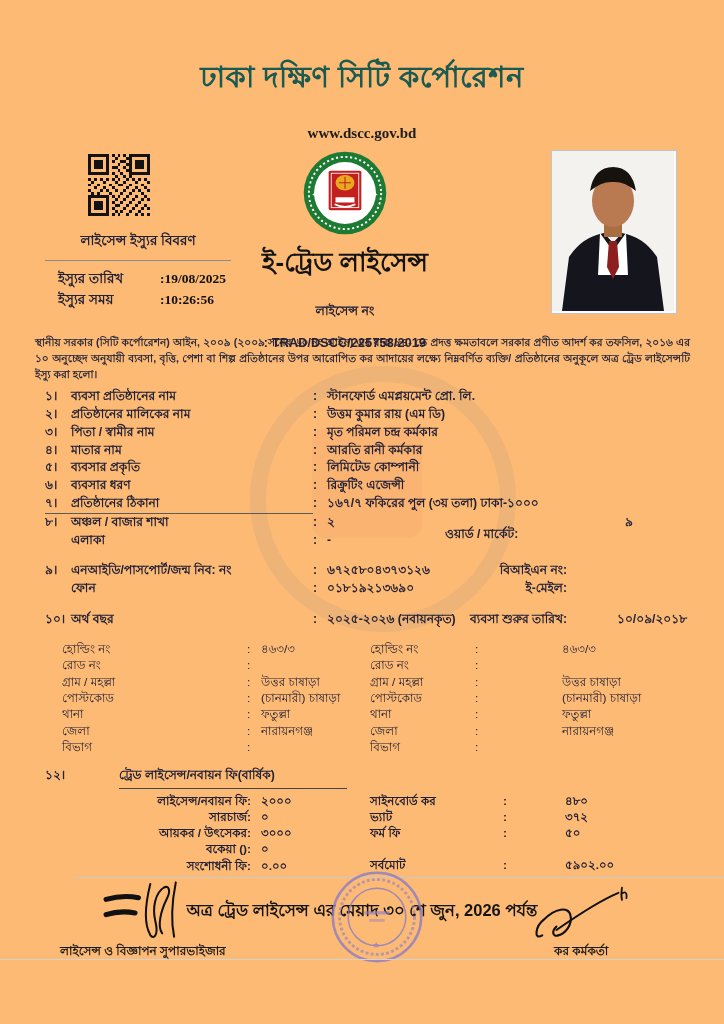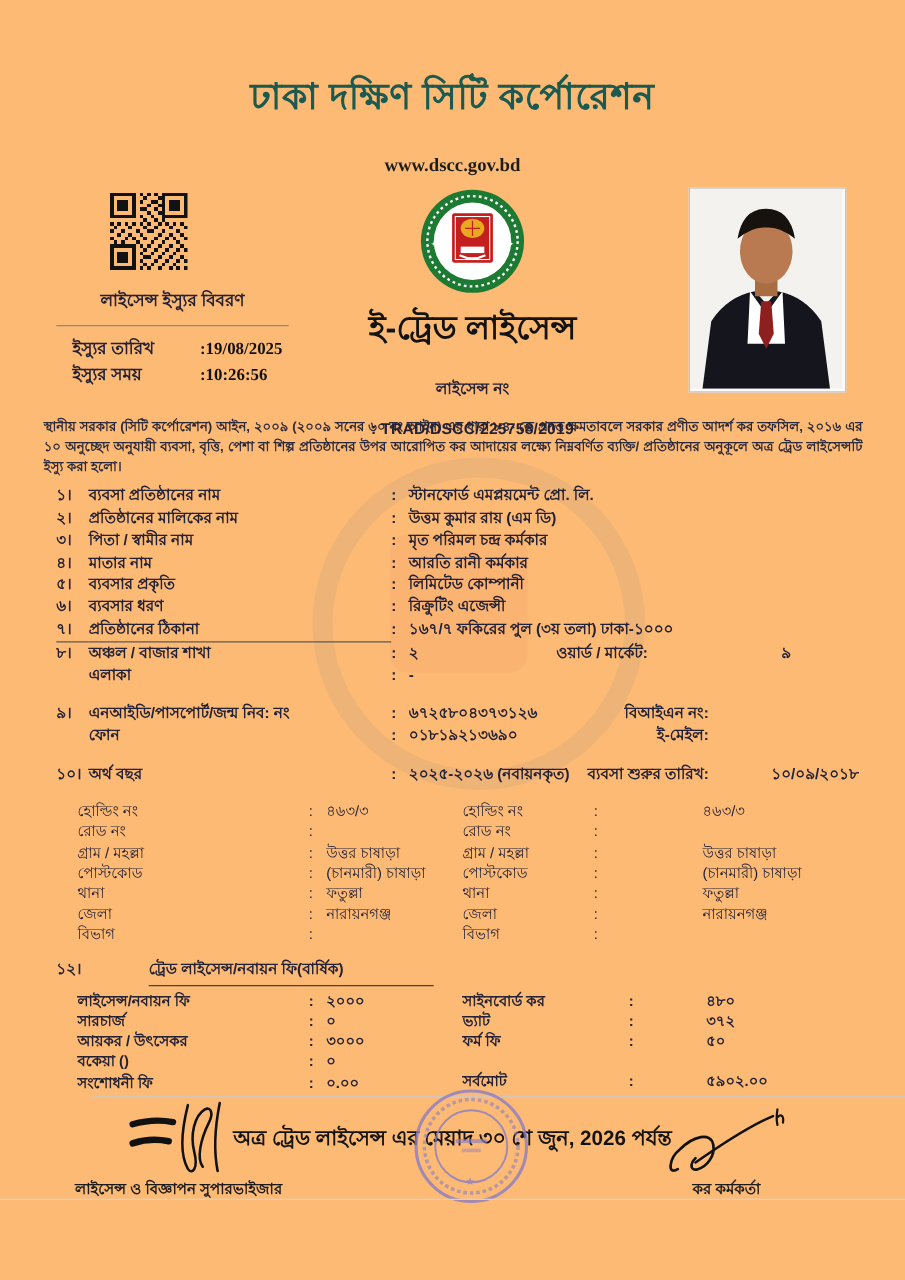--- a/index.html
+++ b/index.html
@@ -15,21 +15,21 @@
 
   
   .top-section { position:relative; height:172px; margin-top:8px; }
   .qr { position:absolute; left:88px; top:4px; width:62px; height:62px; }
   .issue-heading { position:absolute; left:45px; top:80px; width:186px; text-align:center; font-size:13.5px; font-weight:800; padding-bottom:7px; border-bottom:1px solid #8a8a8a; }
   .issue-rows { position:absolute; left:58px; top:118px; font-size:13.5px; font-weight:800; line-height:21px; }
   .issue-row { display:flex;gap:14px; }
   .issue-row .ilbl { width:88px; }
   .issue-row .ival { font-family:"Liberation Serif","DejaVu Serif",serif; font-weight:600; color:#111; }
 
-  .center-block { position:absolute; left:248px; width:260px; top:0; text-align:center; }
+  .center-block { position:absolute; left:215px; width:260px; top:0; text-align:center; }
   .logo { width:86px; height:86px; margin:0 auto; display:block; }
   .etrade-title { margin-top:6px; font-size:26px; font-weight:800; color:#131313; }
   .license-no { margin-top:16px; display:flex; justify-content:center; gap:14px; font-size:12.5px; font-weight:800;flex-direction:column; }
   .license-no .lnval { letter-spacing:.2px; }
 
   .photo-frame { position:absolute; right:47px; top:0; width:124px; height:162px; border:1px solid #c3c3c3; background:#fbfbfb; }
 
   
   .watermark { position:absolute; left:250px; top:366px; width:234px; height:234px; border-radius:50%;
     border:16px solid rgba(25,95,165,0.065); pointer-events:none; }
@@ -40,21 +40,21 @@
   .legal { margin:12px 34px 0 35px; font-size:10.6px; line-height:1.52; text-align:justify; color:#2b2a3d; font-weight:600; }
 
   
   .fields { margin:6px 28px 0 45px; position:relative; }
   .frow { position:relative; display:flex; font-size:12.2px; font-weight:700; line-height:17.8px; }
   .fno    { flex:0 0 26px; }
   .flabel { flex:0 0 242px; }
   .fcolon { flex:0 0 14px; }
   .fvalue { white-space:nowrap; }
   .frow.underlined .fno, .frow.underlined .flabel { border-bottom:1.2px solid #5a5a5a; }
-  .ward-label { position:absolute; left:400px; top:0; }
+  .ward-label { position:absolute; left:400px; top:12px; }
   .ward-value { position:absolute; left:580px; top:0; }
   .rt-label   { position:absolute; left:398px; top:0; width:124px; text-align:right; }
   .rt-value   { position:absolute; left:572px; top:0; }
 
   .gap14 { height:13px; }
 
   
   .addr-section { margin:12px 28px 0 45px; }
   .addr-head-row { display:flex; font-size:12.2px; font-weight:800; }
   .addr-head-row .fno { flex:0 0 26px; }
@@ -73,21 +73,21 @@
 
   
   .fee-section { margin:10px 28px 0 45px; }
   .fee-head { display:flex; font-size:12.2px; font-weight:800;gap:48px; }
   .fee-head .fno { flex:0 0 26px; }
   .fee-head .hd { display:inline-block; width:228px; border-bottom:1.3px solid #444; padding-bottom:2px; }
   .fee-cols { display:flex; margin-top:4px; }
   .fee-col-left { flex:0 0 325px; padding-left:17px; box-sizing:border-box; }
   .fee-col-right { flex:1; }
   .feerow { display:flex; font-size:11.8px; font-weight:700; line-height:16.2px; min-height:16.2px; }
-  .feerow .flbl-l { flex:0 0 185px; }
+  .feerow .flbl-l { flex:0 0 185px;text-align:right; }
   .feerow .flbl-r { flex:0 0 133px; }
   .feerow .fcol { flex:0 0 14px; }
   .feerow .fval-r { padding-left:48px; }
 
   .validity { margin-top:24px; text-align:center; font-size:16.5px; font-weight:800; color:#141414; }
 
   
   .rule-top { position:absolute; left:74px; right:0; top:877px; border-top:1.5px solid #c9c9c9; }
   .rule-bottom { position:absolute; left:0; right:0; top:959px; border-top:1.5px solid #d2d2d0; }
   .sig-left  { position:absolute; left:92px;  top:879px; width:120px; height:68px; }

